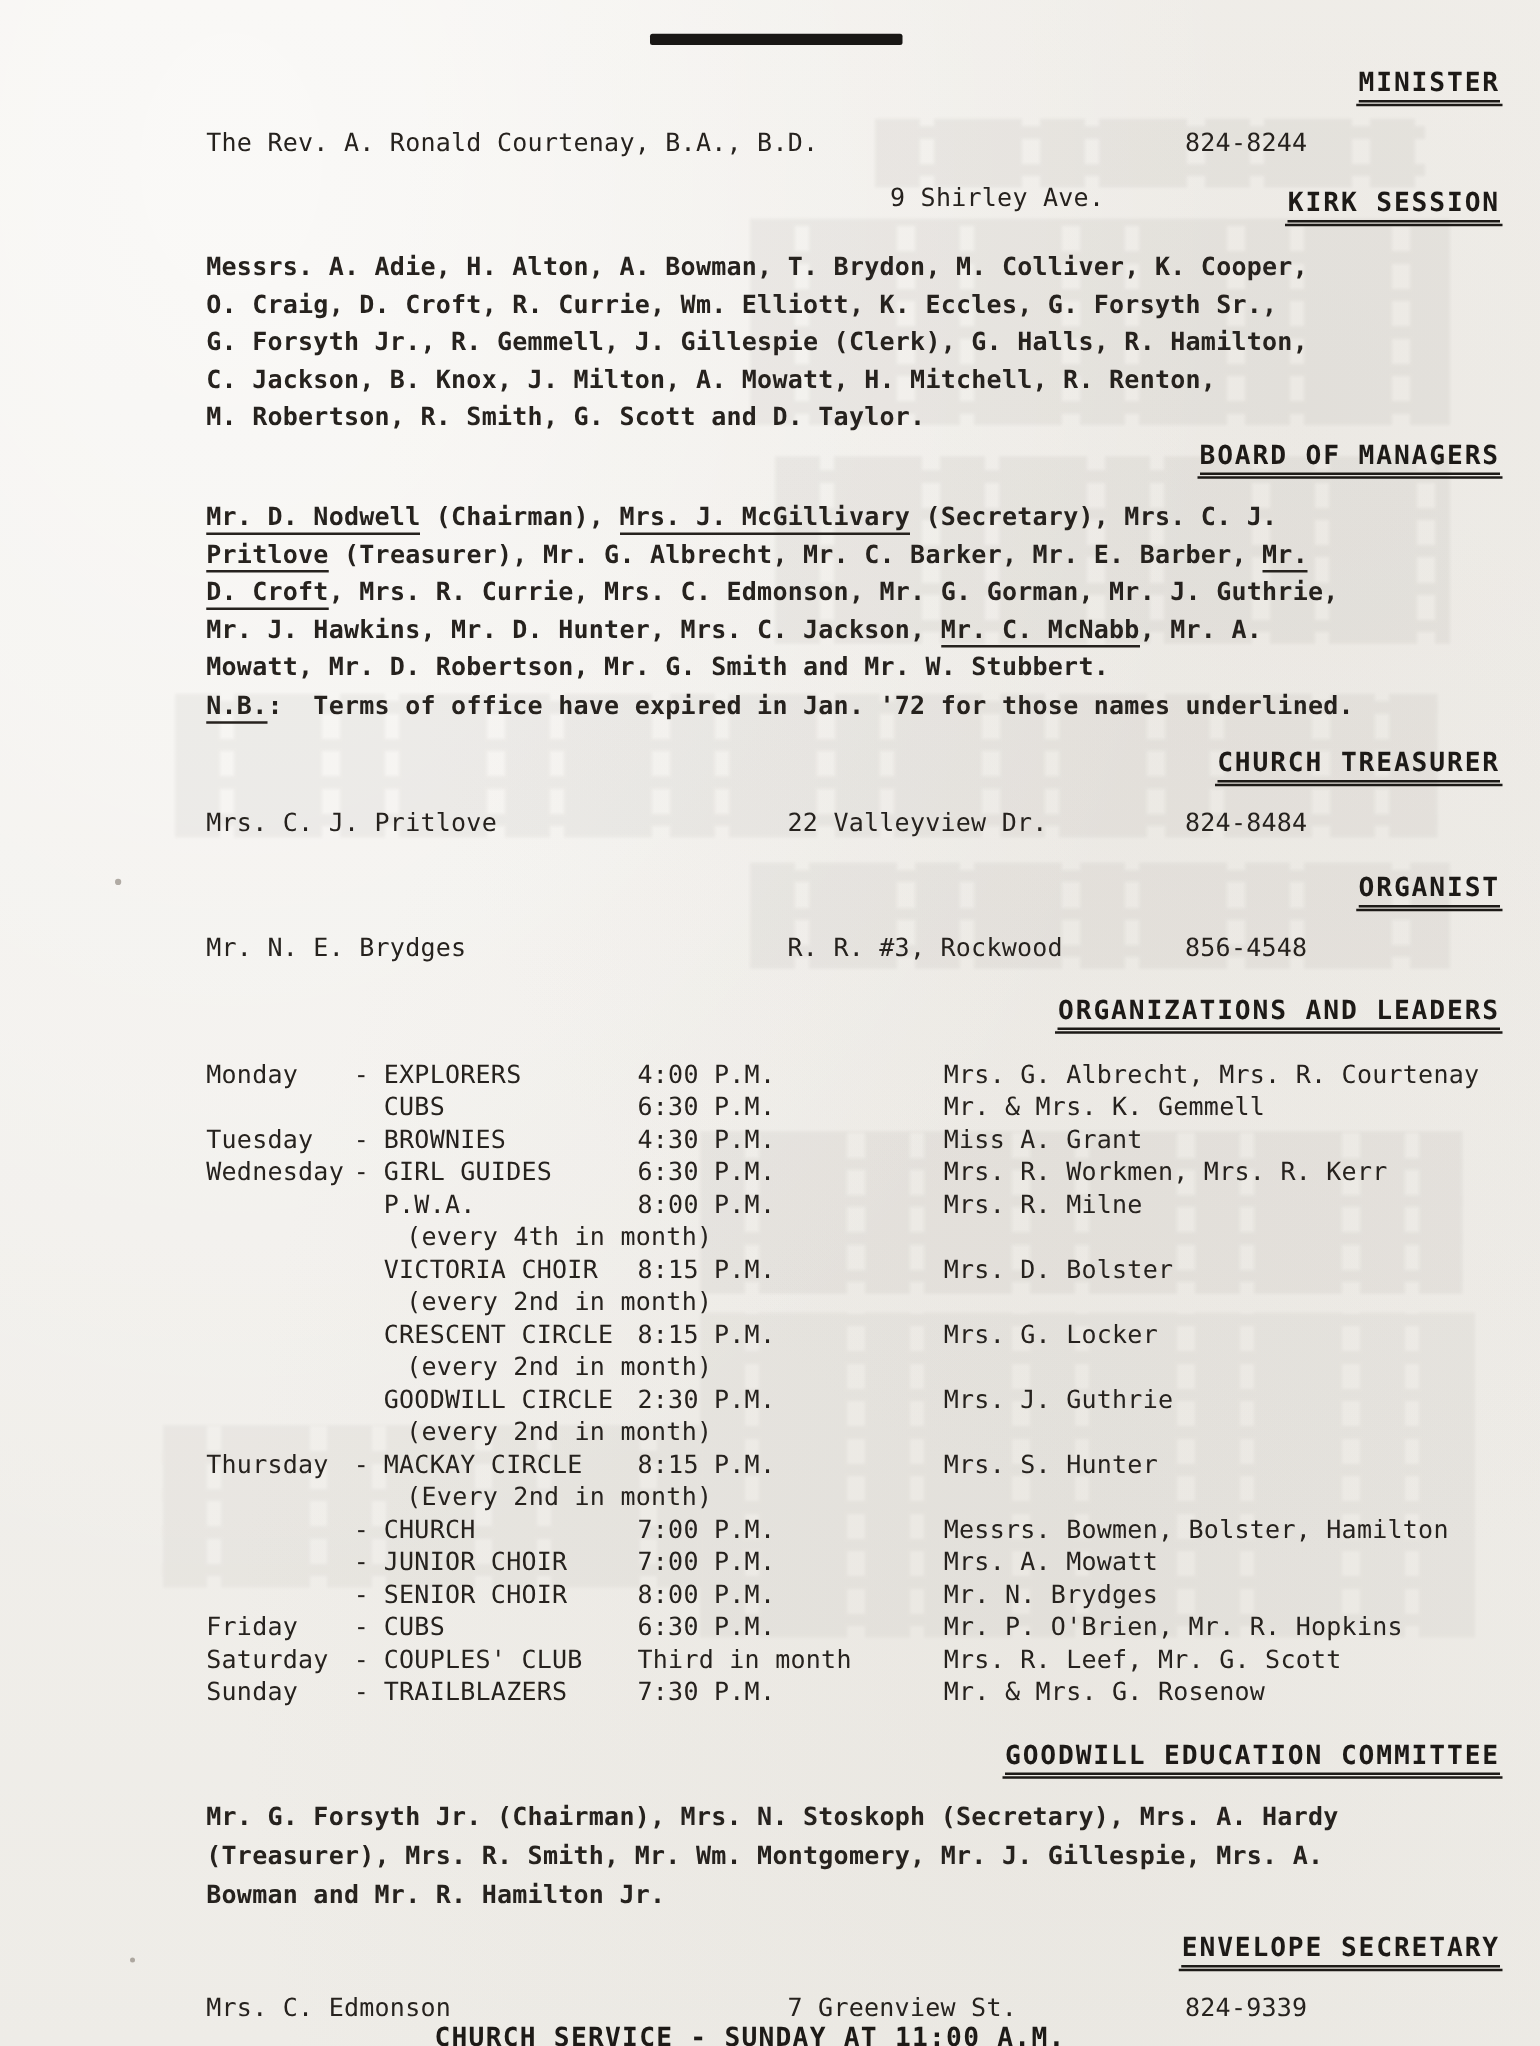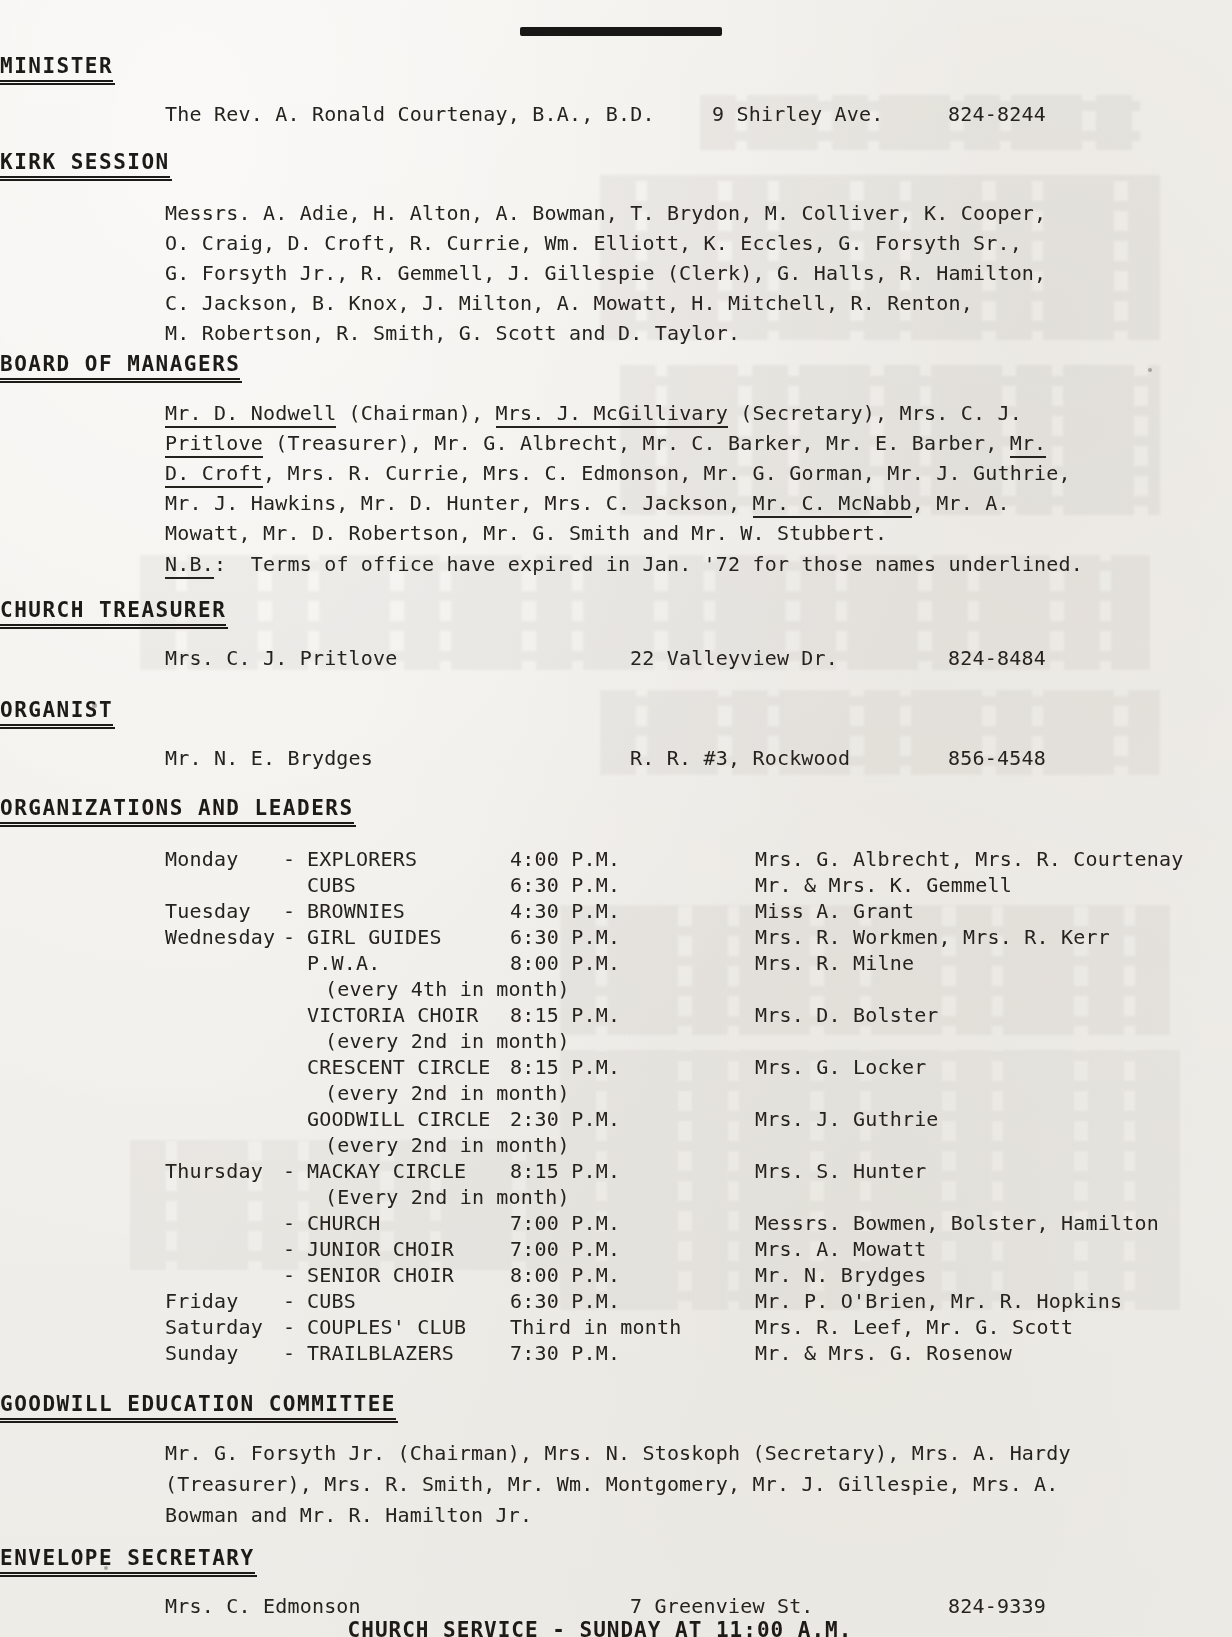--- a/index.html
+++ b/index.html
@@ -8,35 +8,35 @@
     background-color:#f2f0ec;
     background-image:
       radial-gradient(ellipse at 15% 8%, rgba(255,255,255,.55), transparent 55%),
       radial-gradient(ellipse at 85% 20%, rgba(222,218,211,.35), transparent 50%),
       radial-gradient(ellipse at 70% 80%, rgba(221,217,209,.30), transparent 55%),
       linear-gradient(180deg,#f4f2ee 0%,#f1efeb 60%,#eeece7 100%);
     font-family:"DejaVu Sans Mono","Liberation Mono",monospace;
     font-size:20px;color:#26221e;letter-spacing:.2px;
   }
   .toprule{position:absolute;left:520px;top:27px;width:202px;height:9px;background:#191715;border-radius:2px;}
-  .hwrap{position:absolute;left:0;width:1200px;text-align:left;}
+  .hwrap{position:absolute;left:0;width:1200px;text-align:right;}
   .sec-heading{
     position:relative;display:inline-block;font-weight:bold;font-size:21px;
     letter-spacing:1.5px;color:#1d1a17;padding-bottom:2px;border-bottom:2px solid #1d1a17;
   }
   .sec-heading::after{
     content:"";position:absolute;left:-2px;right:-2px;bottom:-5px;height:2px;background:#1d1a17;
   }
-  .tpara{position:absolute;left:165px;right:28px;line-height:30px;white-space:pre;}
+  .tpara{position:absolute;left:165px;right:28px;line-height:30px;white-space:pre;font-weight:bold;}
   .tline{white-space:pre;}
   .u{border-bottom:2px solid currentColor;padding-bottom:1px;}
   .contact{position:absolute;left:165px;right:30px;display:flex;white-space:pre;}
   .c-name{width:465px;}
   .c-addr{width:318px;}
-  .c-addr.indent{padding-left:82px;box-sizing:border-box;width:318px;}
+  .c-addr.indent{padding-left:82px;box-sizing:border-box;width:318px;margin-top:44px;}
   .c-phone{flex:1;}
   .orgtable{position:absolute;left:165px;right:20px;}
   .trow{display:flex;height:26px;line-height:26px;white-space:pre;}
   .t-day{width:118px;}
   .t-dash{width:24px;}
   .t-name{width:203px;}
   .t-time{width:245px;}
   .t-lead{white-space:pre;}
   .tnote{height:26px;line-height:26px;padding-left:160px;white-space:pre;}
   .footer-line{position:absolute;left:0;width:1200px;top:1618px;text-align:center;

